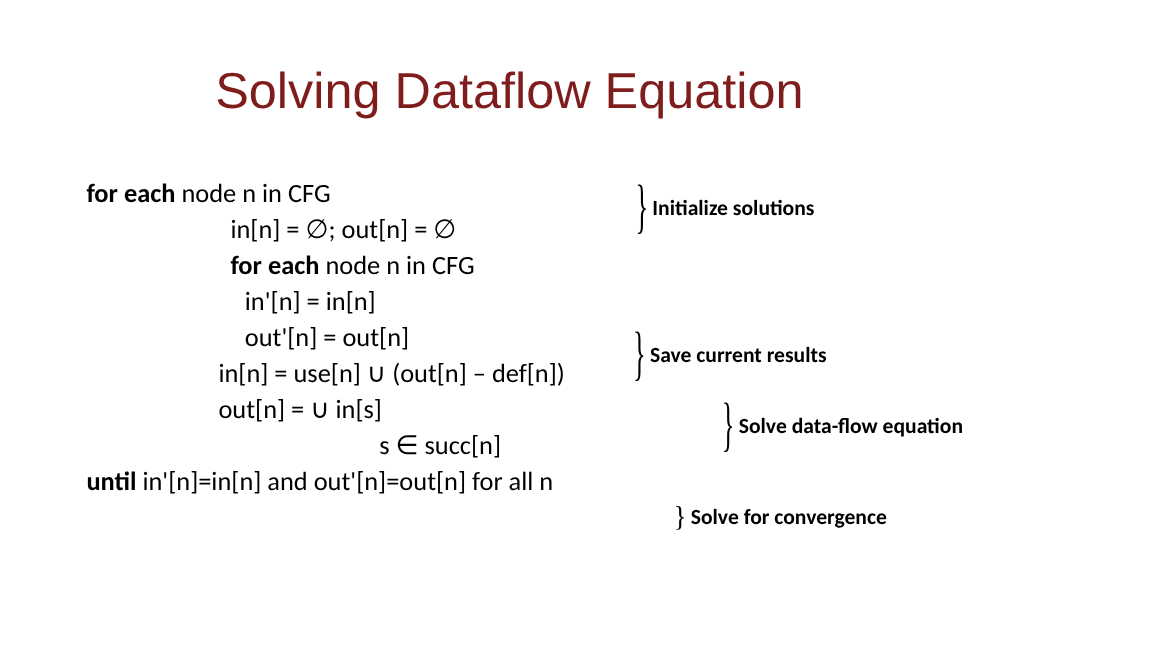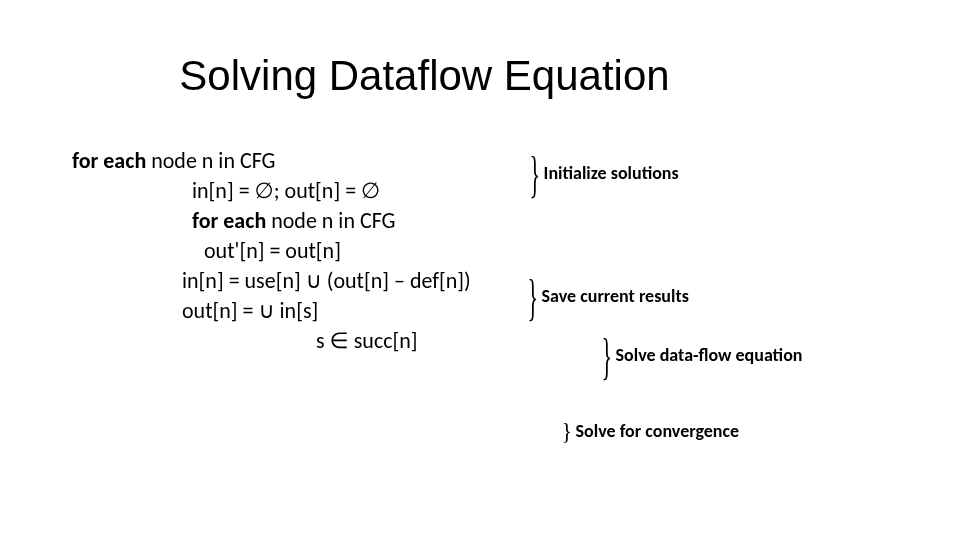--- a/index.html
+++ b/index.html
@@ -1,17 +1,17 @@
 <!DOCTYPE html>
 <html><head>
 <meta charset="utf-8">
 <style>
   html,body{margin:0;padding:0;width:960px;height:540px;background:#fff;font-family:"Calibri","Segoe UI",Arial,sans-serif;color:#000;overflow:hidden}
   .slide{position:relative;width:960px;height:540px}
-  .title{position:absolute;top:52px;left:0;width:849px;text-align:center;font-family:"Calibri Light","Segoe UI Light","Segoe UI",Arial,sans-serif;font-size:42px;font-weight:400;color:#000000}
+  .title{position:absolute;top:52px;left:0;width:849px;text-align:center;font-family:"Calibri Light","Segoe UI Light","Segoe UI",Arial,sans-serif;font-size:42px;font-weight:400;color:#7f1d1d}
   .content{position:absolute;top:146px;left:72px;width:820px;font-size:22px;line-height:30px}
   .l0{margin-left:0}
   .l1{margin-left:120px}
   .l2{margin-left:132px}
   .l3{margin-left:110px}
   .l4{margin-left:244px}
   .bold{font-weight:700}
   .reg{font-weight:400}
   .ann{position:absolute;font-size:18px;font-weight:700;color:#000;line-height:22px;display:flex;align-items:center}
   .brace{font-family:"Cambria Math","Times New Roman",serif;font-weight:400;display:inline-block;transform-origin:center center;margin-right:4px}
@@ -23,24 +23,28 @@
 
   <div class="content">
 
     <div class="l0">
       <span class="bold">for each </span><span class="reg">node n in CFG</span>
     </div>
     <div class="l1 reg">in[n] = ∅; out[n] = ∅</div>
     <div class="l1">
       <span class="bold">for each </span><span class="reg">node n in CFG</span>
     </div>
+    <div class="l2 reg">in'[n] = in[n]</div>
     <div class="l2 reg">out'[n] = out[n]</div>
     <div class="l3 reg">in[n] = use[n] ∪ (out[n] – def[n])</div>
     <div class="l3 reg">out[n] = ∪ in[s]</div>
     <div class="l4 reg">s ∈ succ[n]</div>
+    <div class="l0">
+      <span class="bold">until </span><span class="reg">in'[n]=in[n] and out'[n]=out[n] for all n</span>
+    </div>
 
   </div>
 
   <div class="ann" style="top:162px;left:530px">
     <span class="brace" style="font-size:20px;transform:scaleY(2.5) scaleX(1.1)">}</span>
     <span>Initialize solutions</span>
   </div>
 
   <div class="ann" style="top:285px;left:528px">
     <span class="brace" style="font-size:20px;transform:scaleY(2.5) scaleX(1.1)">}</span>

